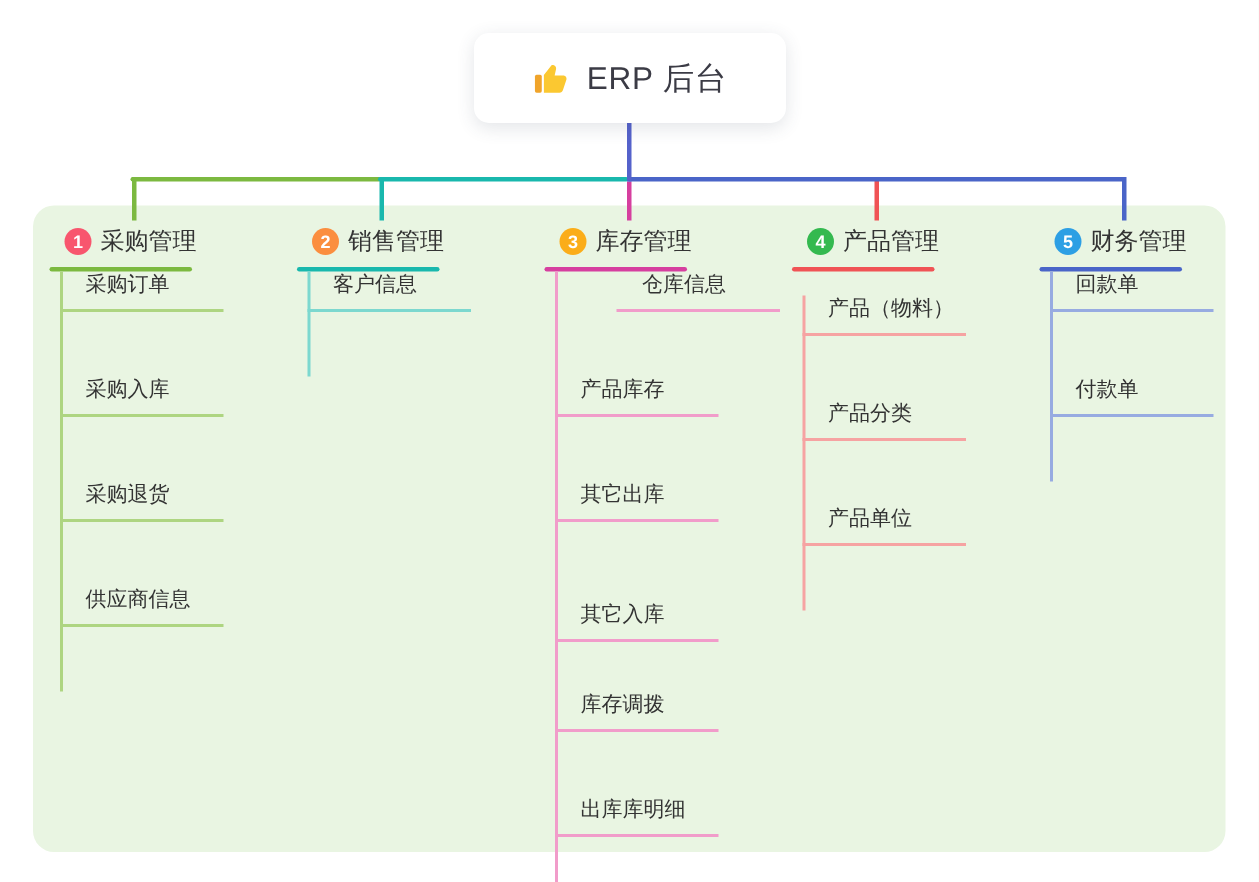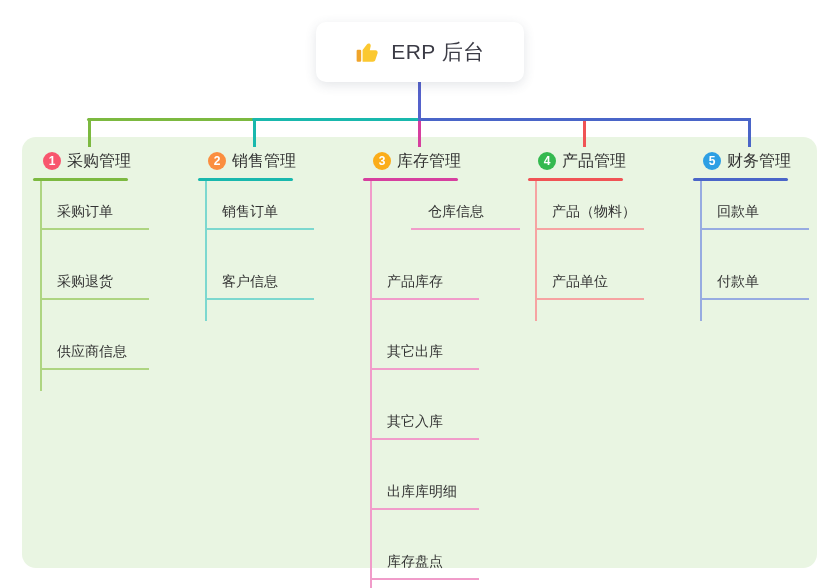--- a/index.html
+++ b/index.html
@@ -24,21 +24,21 @@
   .hline{height:3px;border-radius:2px;}
 
   
   .col{position:absolute;top:149px;width:165px;}
   .hdr{display:flex;align-items:center;gap:6px;height:24px;margin-left:10px;cursor:pointer;}
   .badge{width:18px;height:18px;border-radius:50%;color:#fff;font-size:12px;
          line-height:18px;text-align:center;flex:0 0 auto;font-weight:bold;}
   .hdr-label{font-size:16px;font-weight:500;color:#333;white-space:nowrap;}
   .hdr-line{width:95px;height:3px;margin-top:5px;border-radius:2px;}
   .kids{margin-left:7px;width:max-content;border-left:2px solid;}
-  .kid{height:70px;display:flex;align-items:center;}
+  .kid{height:70px;display:flex;align-items:flex-start;}
   .kid-label{display:block;min-width:86px;width:max-content;
              font-size:14px;color:#333;white-space:nowrap;
              padding:0 6px 7px 17px;margin-left:-2px;
              border-bottom:2px solid;cursor:pointer;}
 </style>
 </head>
 <body>
 
 <div class="canvas">
 
@@ -71,41 +71,41 @@
     <div class="hdr">
       <span class="badge" style="background: rgb(248, 86, 110);">1</span>
       <span class="hdr-label">采购管理</span>
     </div>
     <div class="hdr-line" style="background: rgb(124, 185, 64);"></div>
     <div class="kids" style="border-color: rgb(174, 213, 129);">
   <div class="kid">
     <span class="kid-label" style="border-color: rgb(174, 213, 129);">采购订单</span>
   </div>
 
+  <div class="kid">
+    <span class="kid-label" style="border-color: rgb(174, 213, 129);">采购入库</span>
+  </div>
 
   <div class="kid">
     <span class="kid-label" style="border-color: rgb(174, 213, 129);">采购退货</span>
   </div>
 
   <div class="kid">
     <span class="kid-label" style="border-color: rgb(174, 213, 129);">供应商信息</span>
   </div>
 </div>
   </div>
 
   <div class="col" style="left: 198px;">
     <div class="hdr">
       <span class="badge" style="background: rgb(251, 142, 63);">2</span>
       <span class="hdr-label">销售管理</span>
     </div>
     <div class="hdr-line" style="background: rgb(25, 184, 173);"></div>
     <div class="kids" style="border-color: rgb(124, 216, 207);">
-  <div class="kid">
-    <span class="kid-label" style="border-color: rgb(124, 216, 207);">销售订单</span>
-  </div>
 
 
 
   <div class="kid">
     <span class="kid-label" style="border-color: rgb(124, 216, 207);">客户信息</span>
   </div>
 </div>
   </div>
 
   <div class="col" style="left: 363px;">
@@ -121,45 +121,51 @@
 
   <div class="kid">
     <span class="kid-label" style="border-color: rgb(241, 156, 202);">产品库存</span>
   </div>
 
   <div class="kid">
     <span class="kid-label" style="border-color: rgb(241, 156, 202);">其它出库</span>
   </div>
 
   <div class="kid">
-    <span class="kid-label" style="border-color: rgb(241, 156, 202);">其它入库</span>
+    <span class="kid-label" style="border-color: rgb(241, 156, 202); margin-top: 10px;">其它入库</span>
   </div>
 
+  <div class="kid">
+    <span class="kid-label" style="border-color: rgb(241, 156, 202);">库存调拨</span>
+  </div>
 
   <div class="kid">
     <span class="kid-label" style="border-color: rgb(241, 156, 202);">出库库明细</span>
   </div>
 
   <div class="kid">
     <span class="kid-label" style="border-color: rgb(241, 156, 202);">库存盘点</span>
   </div>
 </div>
   </div>
 
   <div class="col" style="left: 528px;">
     <div class="hdr">
       <span class="badge" style="background: rgb(52, 185, 79);">4</span>
       <span class="hdr-label">产品管理</span>
     </div>
     <div class="hdr-line" style="background: rgb(240, 83, 85);"></div>
-    <div class="kids" style="border-color: rgb(246, 163, 162);">
+    <div class="kids" style="border-color: rgb(246, 163, 162); margin-top: 16px;">
   <div class="kid">
     <span class="kid-label" style="border-color: rgb(246, 163, 162);">产品（物料）</span>
   </div>
 
+  <div class="kid">
+    <span class="kid-label" style="border-color: rgb(246, 163, 162);">产品分类</span>
+  </div>
 
   <div class="kid">
     <span class="kid-label" style="border-color: rgb(246, 163, 162);">产品单位</span>
   </div>
 </div>
   </div>
 
   <div class="col" style="left: 693px;">
     <div class="hdr">
       <span class="badge" style="background: rgb(45, 159, 228);">5</span>

